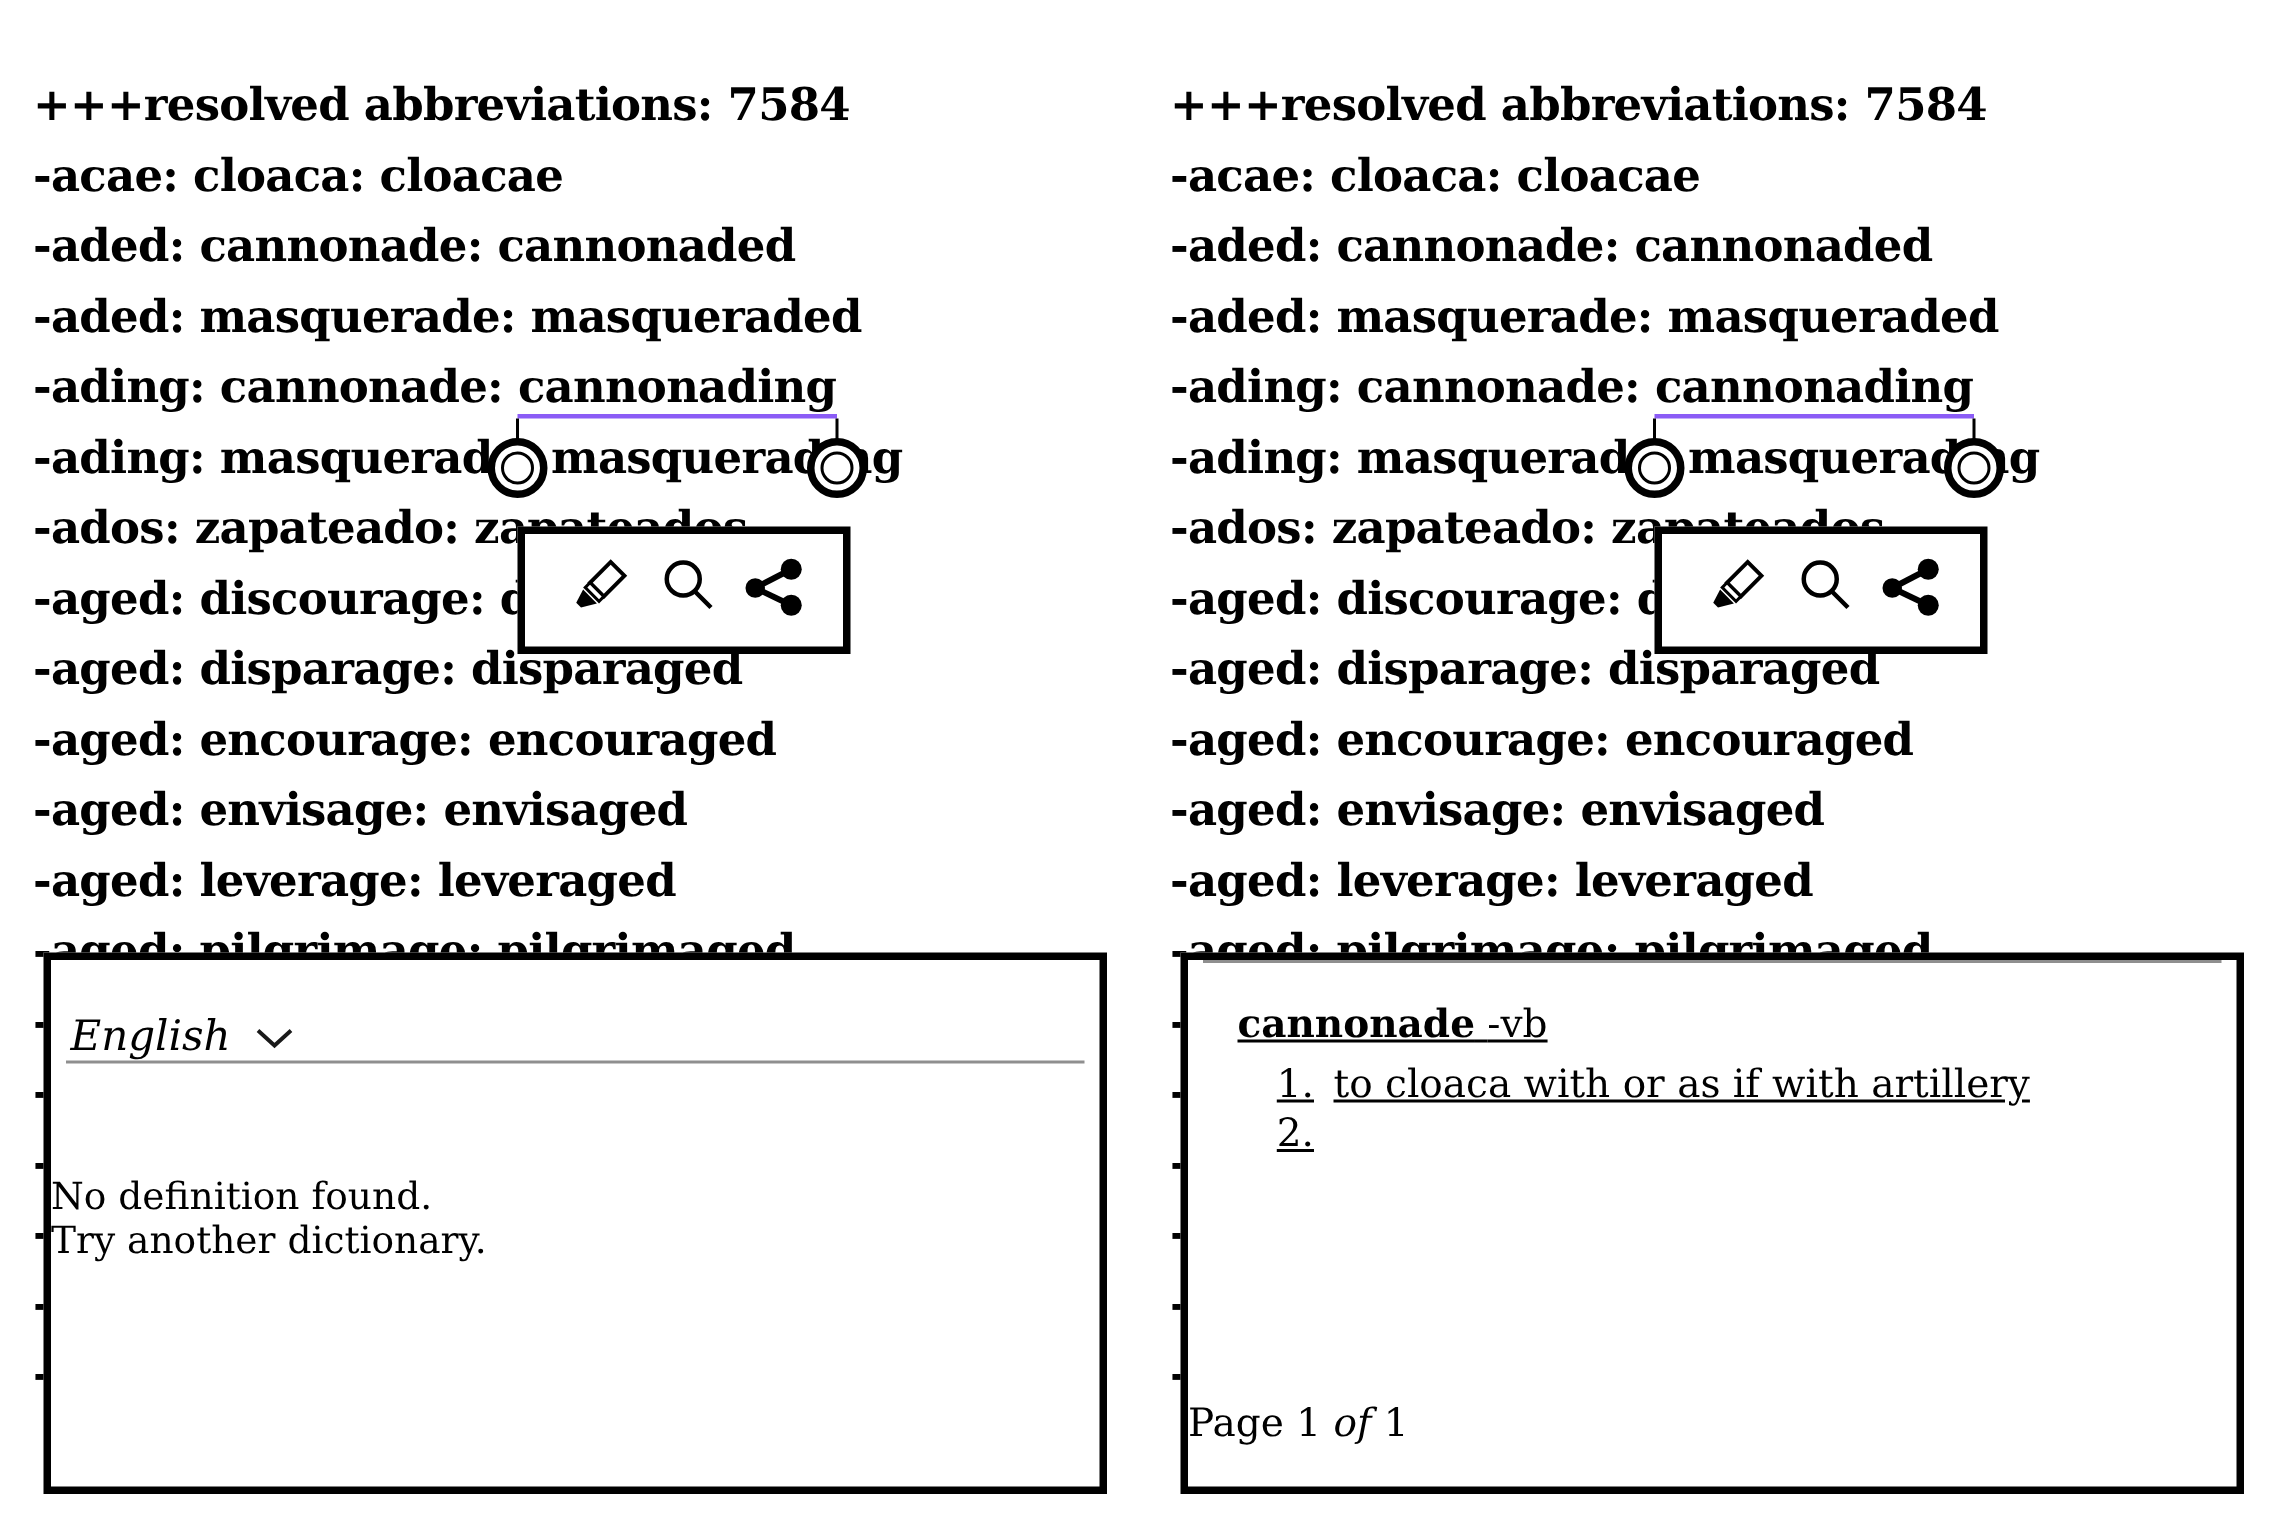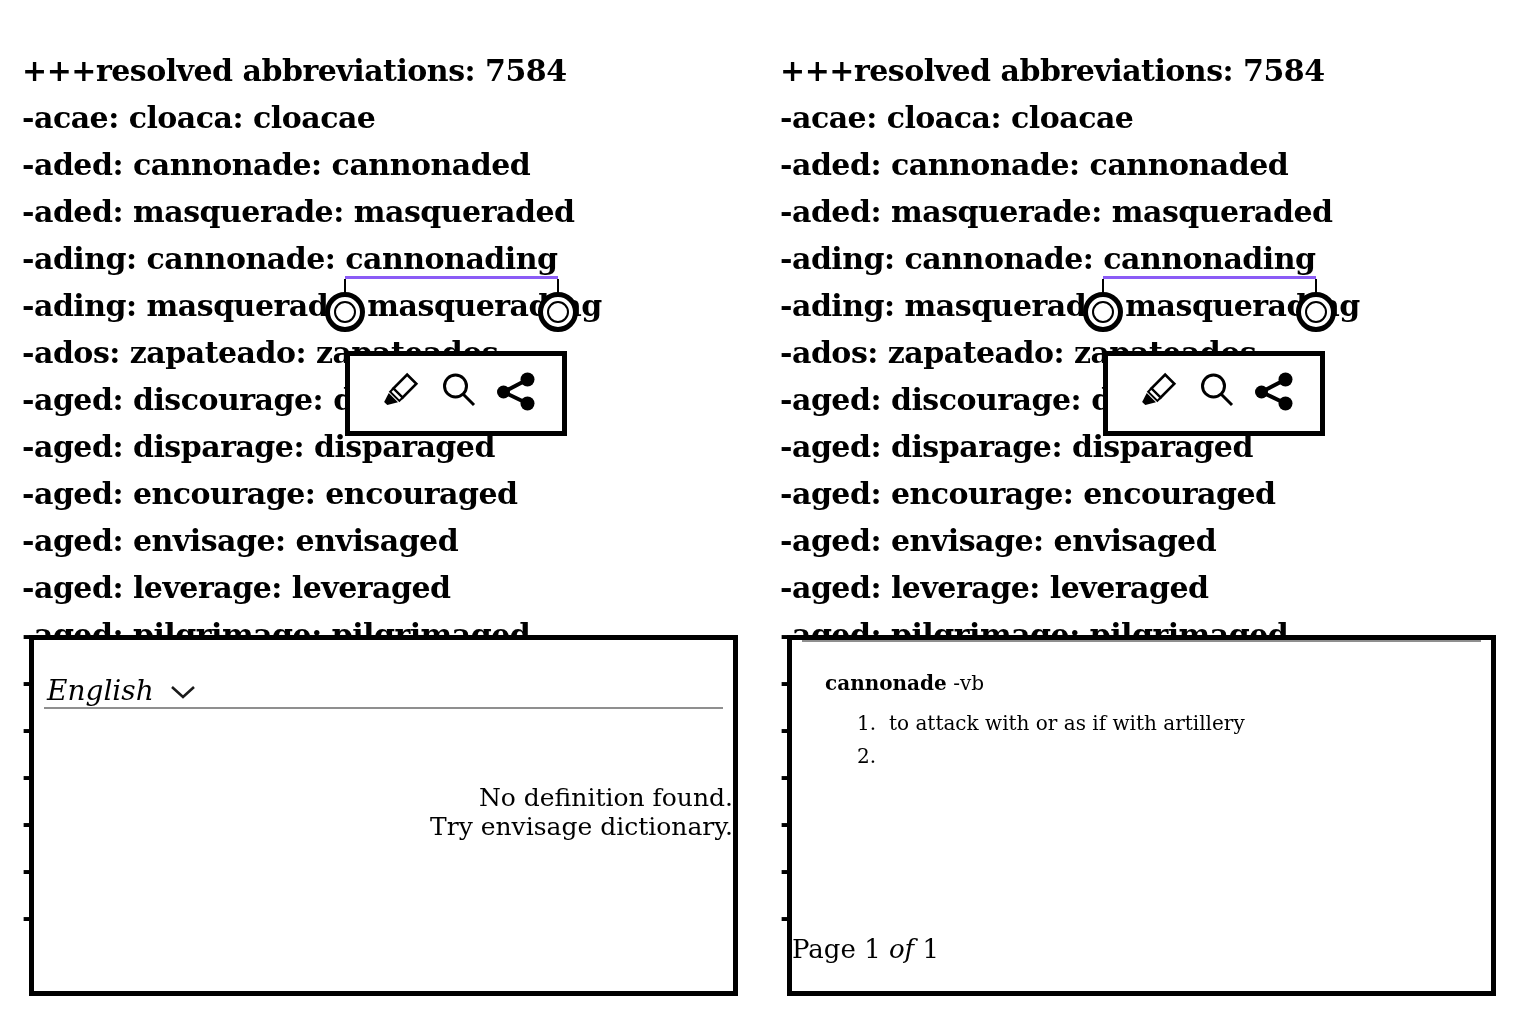--- a/index.html
+++ b/index.html
@@ -34,23 +34,23 @@
   .tool-btn{border:none;background:none;padding:0;margin:0;display:flex;align-items:center;justify-content:center;cursor:pointer;}
 
   
   .dict{position:absolute;left:29px;top:635px;width:709px;height:361px;box-sizing:border-box;
         border:5px solid #000;background:#fff;z-index:20;}
   .dict-header{height:63px;display:flex;align-items:flex-end;padding:4px 0 0 13px;}
   .dict-lang{display:inline-flex;align-items:center;gap:16px;font-style:italic;font-size:28px;cursor:pointer;}
   .chev{display:block;margin-top:3px;}
   .dict-divider{height:2px;background:#8f8f8f;margin:0 10px;}
 
-  .dict-msg{margin-top:74px;text-align:right;font-size:25px;line-height:29px;}
-
-  .dict-entry{margin:25px 24px 0 33px;font-size:20px;line-height:33px;}
+  .dict-msg{margin-top:74px;text-align:left;font-size:25px;line-height:29px;}
+
+  .dict-entry{margin:25px 24px 0 33px;font-size:26px;line-height:33px;text-decoration:underline;}
   .headword{font-weight:bold;}
   .senses{margin-top:7px;}
   .sense-row{display:flex;line-height:33px;}
   .sense-num{width:30px;margin-left:21px;margin-right:13px;text-align:right;flex:0 0 auto;}
   .dict-page{position:absolute;left:0;right:0;bottom:27px;font-size:26px;}
   .dict-page .of{font-style:italic;}
 </style>
 </head>
 <body>
 
@@ -122,21 +122,21 @@
       <span class="dict-lang">
         <span>English</span>
         <svg class="chev" width="26" height="15" viewBox="0 0 26 15">
           <path d="M2 2 L13 12 L24 2" fill="none" stroke="#1a1a1a" stroke-width="2.6"></path>
         </svg>
       </span>
     </div>
     <div class="dict-divider"></div>
     <div class="dict-msg">
       <div>No definition found.</div>
-      <div>Try envisage dictionary.</div>
+      <div>Try another dictionary.</div>
     </div>
   </div>
 
 </section>
 
 <section class="panel right">
 
   <div class="word-list">
     <div>
         <div class="line">+++resolved abbreviations: 7584</div>
@@ -199,21 +199,21 @@
   </div>
 
   <div class="dict">
     <div class="dict-divider"></div>
 
     <div class="dict-entry">
       <div><span class="headword">cannonade</span> <span>-vb</span></div>
       <div class="senses">
         <div class="sense-row">
           <span class="sense-num">1.</span>
-          <span>to attack with or as if with artillery</span>
+          <span>to cloaca with or as if with artillery</span>
         </div>
         <div class="sense-row">
           <span class="sense-num">2.</span>
         </div>
       </div>
     </div>
 
     <div class="dict-page"><span>Page</span> <span>1</span> <span class="of">of</span> <span>1</span></div>
   </div>
 

